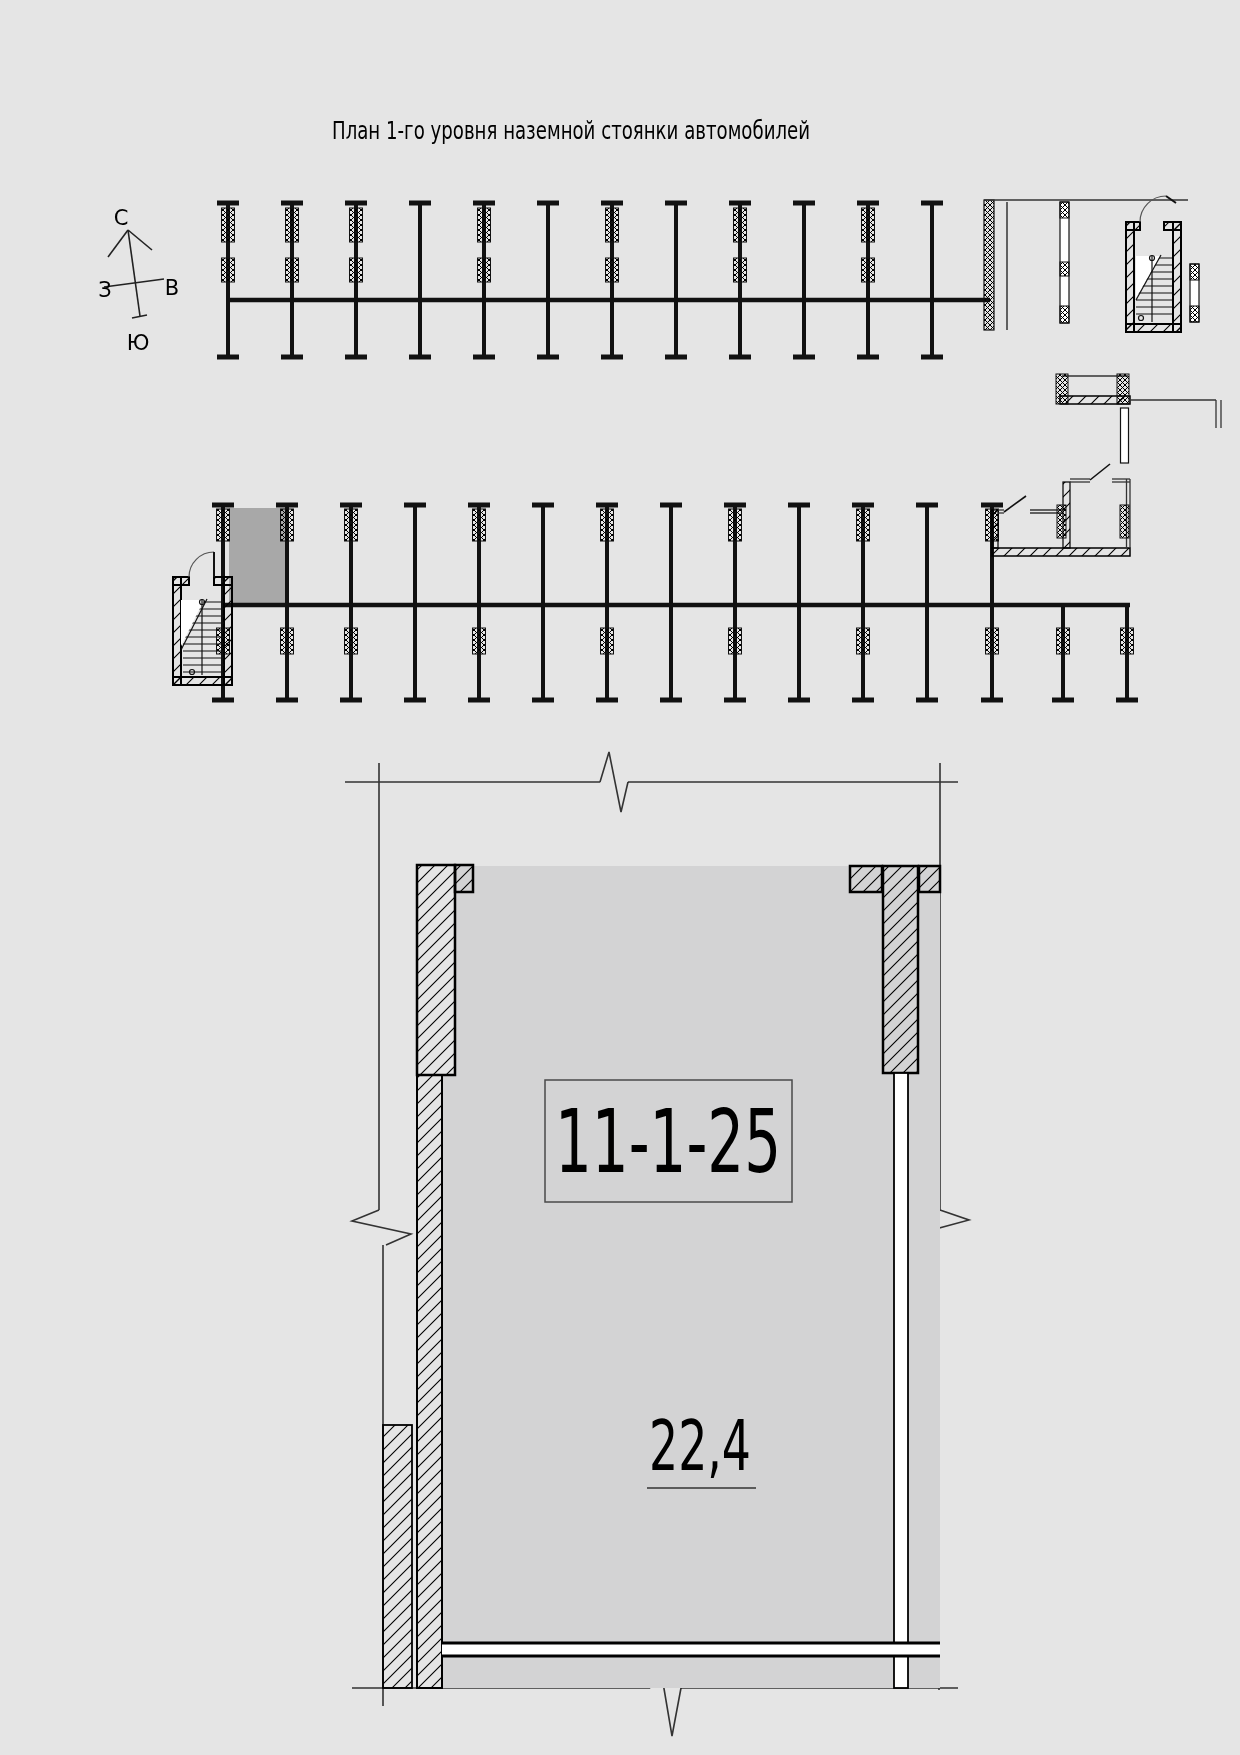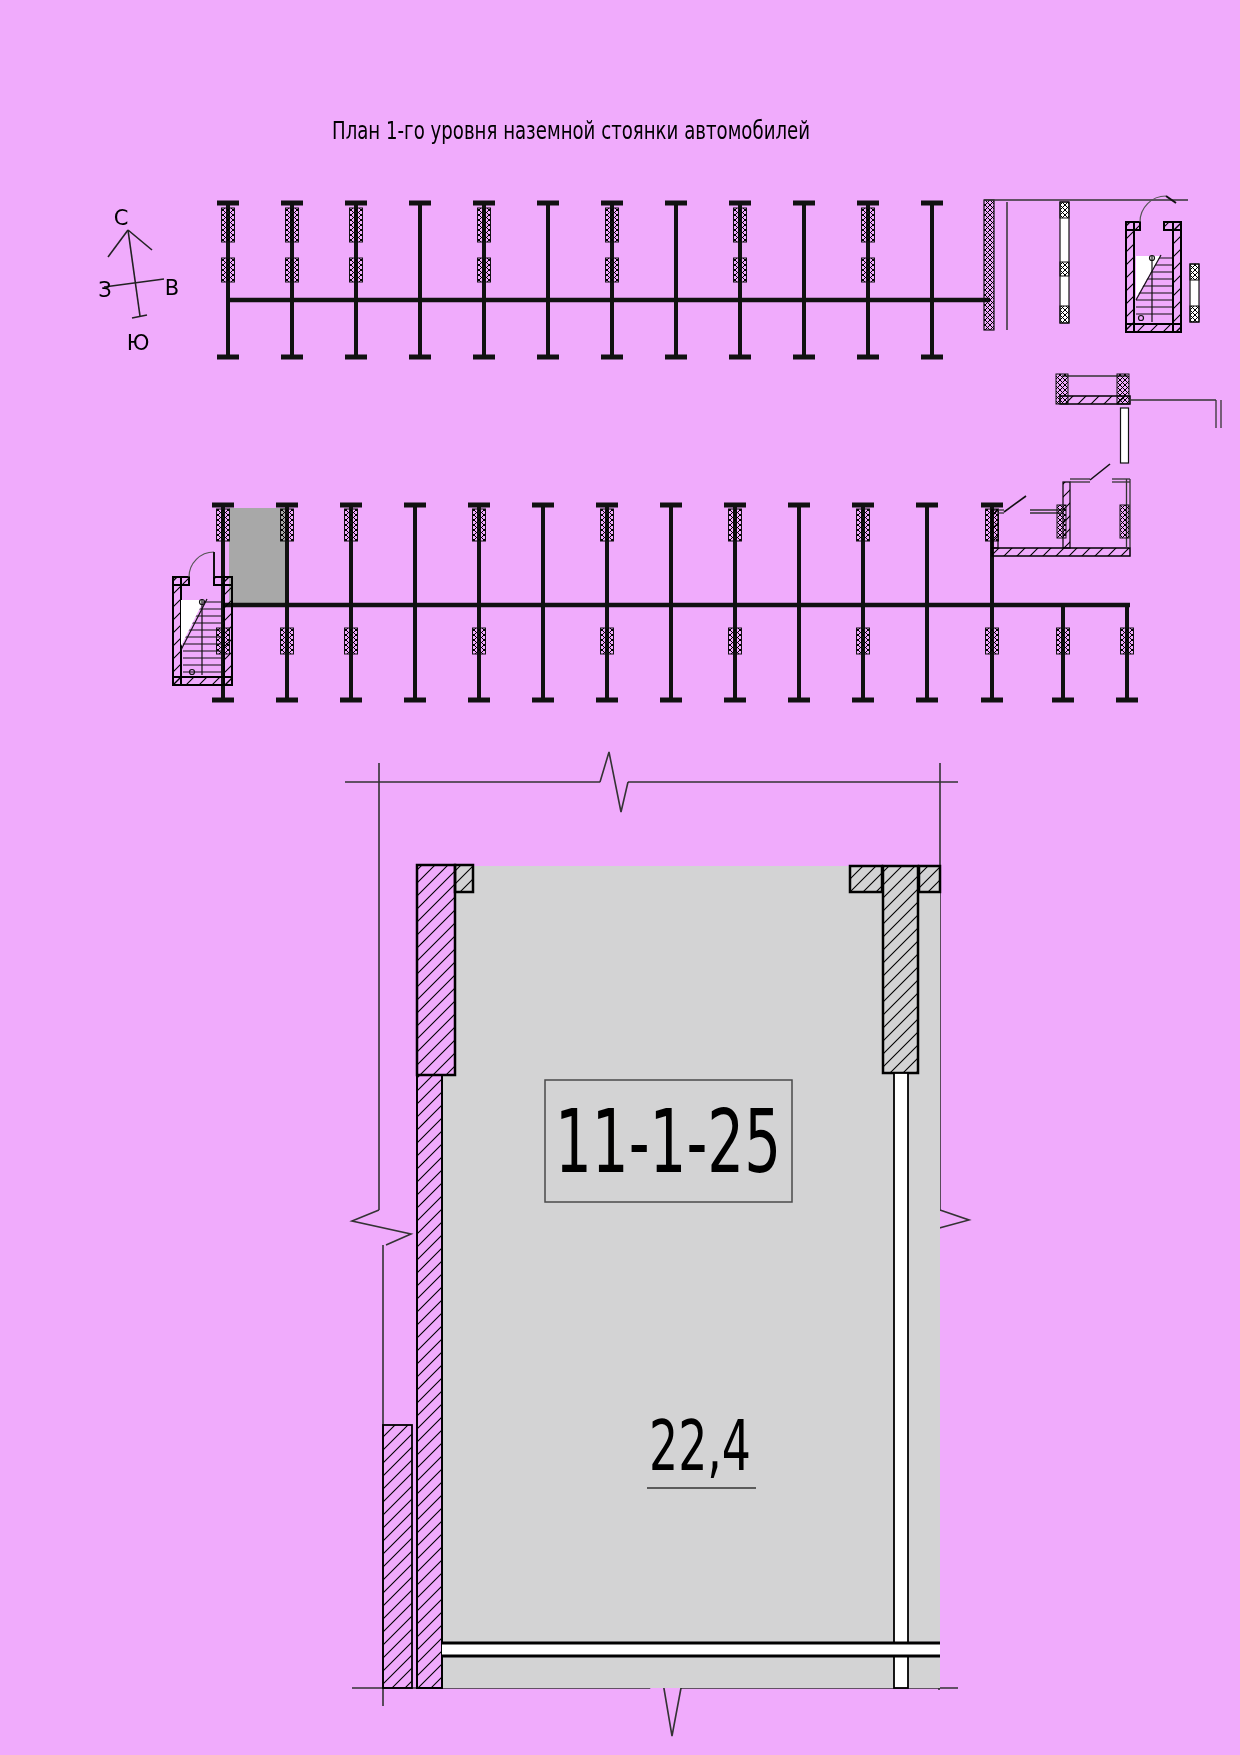--- a/index.html
+++ b/index.html
@@ -1,16 +1,16 @@
 <!DOCTYPE html>
 <html><head>
 <meta charset="utf-8">
 <style>
   html,body{margin:0;padding:0;background:#ffffff;}
-  .page{position:relative;width:1240px;height:1755px;background:#f0abfc;overflow:hidden;
+  .page{position:relative;width:1240px;height:1755px;background:#e5e5e5;overflow:hidden;
         font-family:"DejaVu Sans","Liberation Sans",sans-serif;}
   svg{position:absolute;left:0;top:0;}
   text{fill:#000;}
   .title-text{font-size:24.5px;}
   .compass-text{font-size:21px;}
   .spot-number-text{font-size:88px;}
   .spot-area-text{font-size:70px;}
 </style>
 </head>
 <body>

